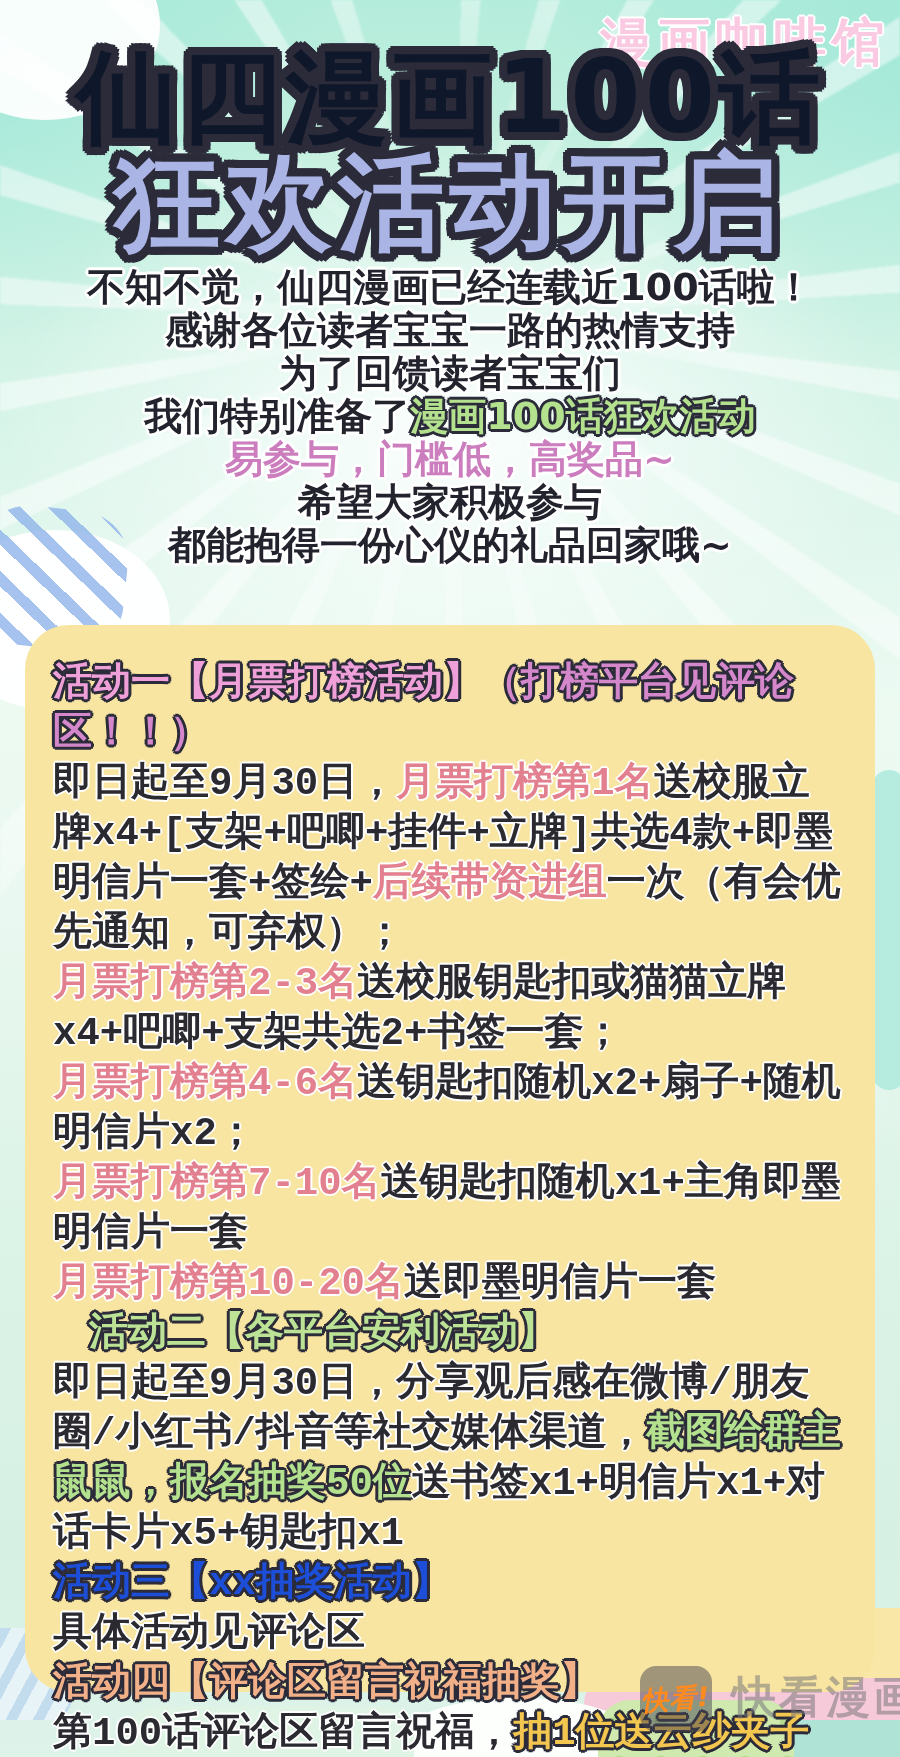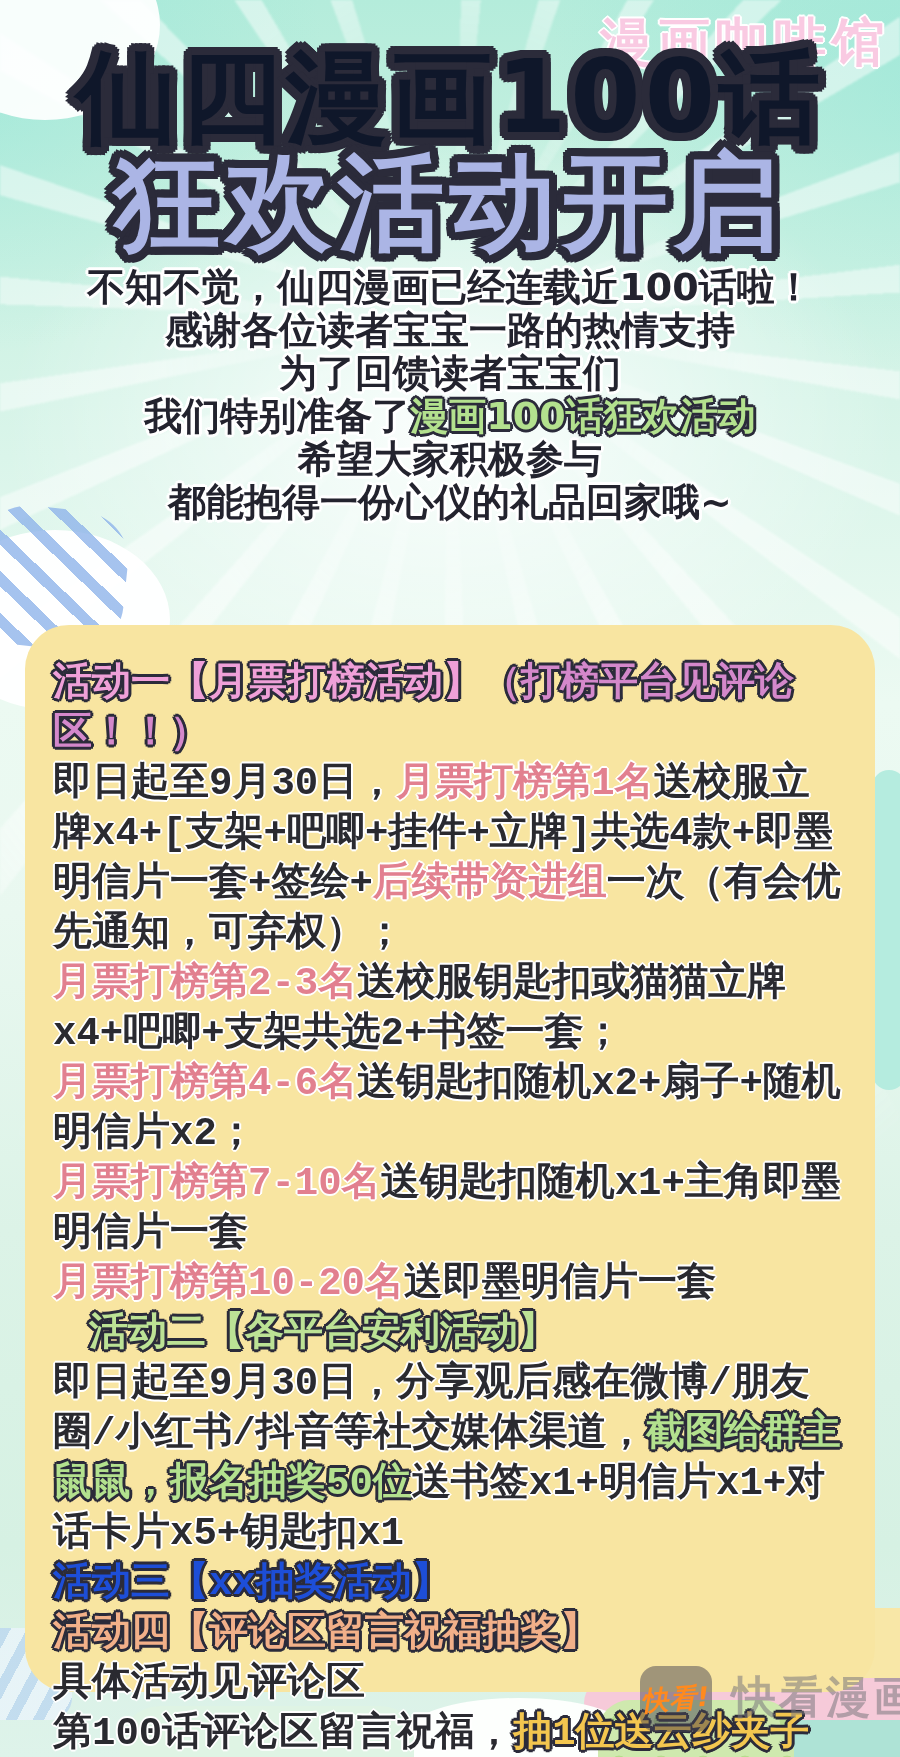--- a/index.html
+++ b/index.html
@@ -101,20 +101,21 @@
   <div class="title">
     <div class="t1 otitle">仙四漫画100话</div>
     <div class="t2 otitle">狂欢活动开启</div>
   </div>
 
   <div class="intro">
     <div class="ow">不知不觉，仙四漫画已经连载近100话啦！</div>
     <div class="ow">感谢各位读者宝宝一路的热情支持</div>
     <div class="ow">为了回馈读者宝宝们</div>
     <div><span class="ow">我们特别准备了</span><span class="green od">漫画100话狂欢活动</span></div>
+    <div class="pinkline ow">易参与，门槛低，高奖品~</div>
     <div class="ow">希望大家积极参与</div>
     <div class="ow">都能抱得一份心仪的礼品回家哦~</div>
   </div>
 
   <div class="card">
 
     <p><span class="h-lilac od">活动一【月票打榜活动】</span><span class="h-note od">（打榜平台见评论区！！）</span></p>
 
     <p><span class="ow2">即日起至9月30日，</span><span class="rose ow2">月票打榜第1名</span><span class="ow2">送校服立牌x4+[支架+吧唧+挂件+立牌]共选4款+即墨明信片一套+签绘+</span><span class="rose ow2">后续带资进组</span><span class="ow2">一次（有会优先通知，可弃权）；</span></p>
 
@@ -125,23 +126,23 @@
     <p><span class="rose ow2">月票打榜第7-10名</span><span class="ow2">送钥匙扣随机x1+主角即墨明信片一套</span></p>
 
     <p><span class="rose ow2">月票打榜第10-20名</span><span class="ow2">送即墨明信片一套</span></p>
 
     <p><span class="h-green od">活动二【各平台安利活动】</span></p>
 
     <p><span class="ow2">即日起至9月30日，分享观后感在微博/朋友圈/小红书/抖音等社交媒体渠道，</span><span class="g-in od">截图给群主鼠鼠，</span><span class="g-in od">报名抽奖50位</span><span class="ow2">送书签x1+明信片x1+对话卡片x5+钥匙扣x1</span></p>
 
     <p><span class="h-blue od">活动三【xx抽奖活动】</span></p>
 
+    <p><span class="ow2">具体活动见评论区</span></p>
+
     <p><span class="h-peach od">活动四【评论区留言祝福抽奖】</span></p>
-
-    <p><span class="ow2">具体活动见评论区</span></p>
 
     <p><span class="ow2">第100话评论区留言祝福，</span><span class="gold od">抽1位送云纱夹子+云纱立牌x1</span></p>
 
   </div>
 
   <div class="brand-badge">
     <span>快看!</span>
   </div>
   <div class="brand-name">快看漫画</div>
 

